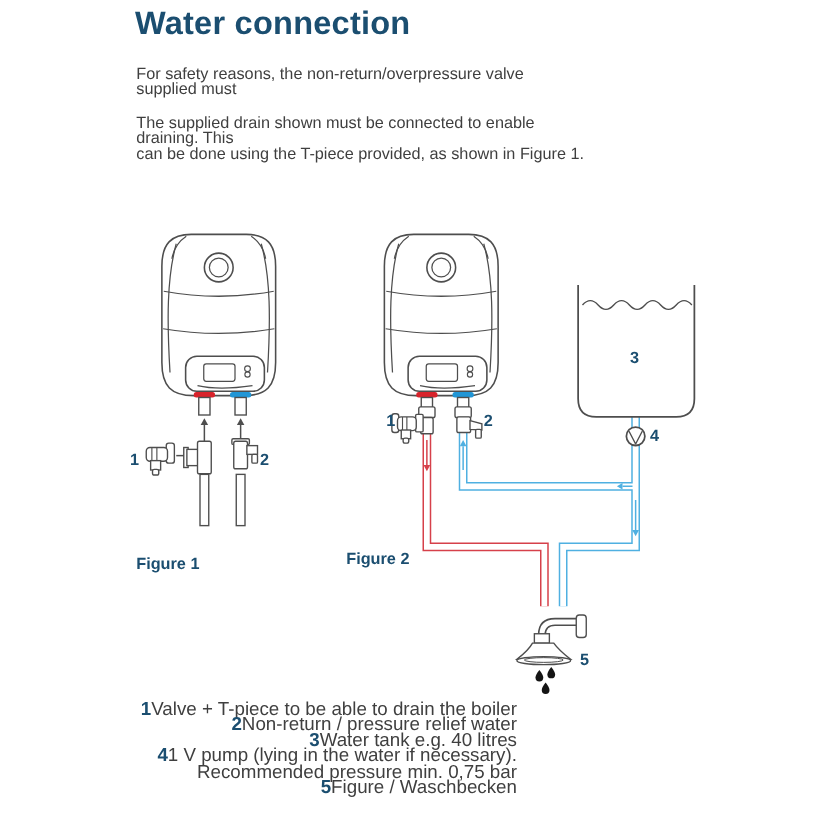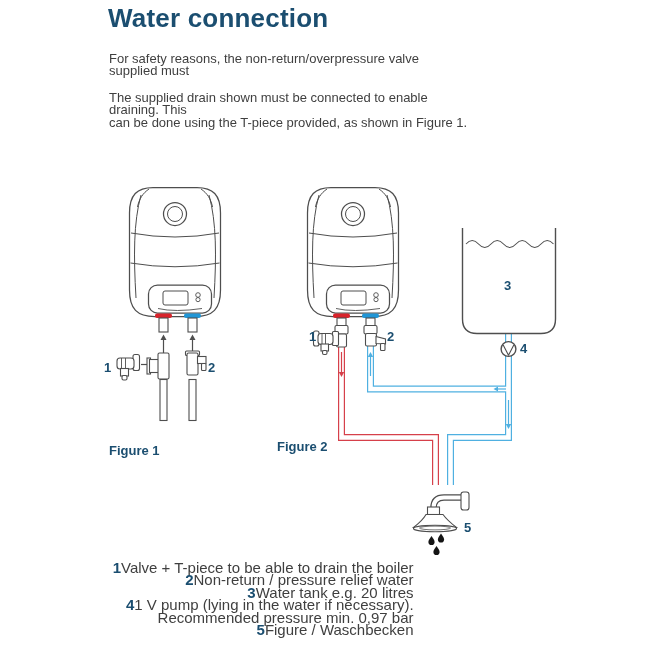--- a/index.html
+++ b/index.html
@@ -193,25 +193,25 @@
   <span class="caption" style="left:277px;top:439px">Figure 2</span>
 
   <div class="legend">
     <div class="lrow">
       <span class="lnum">1</span><span class="ltext">Valve + T-piece to be able to drain the boiler</span>
     </div>
     <div class="lrow">
       <span class="lnum">2</span><span class="ltext">Non-return / pressure relief water</span>
     </div>
     <div class="lrow">
-      <span class="lnum">3</span><span class="ltext">Water tank e.g. 20 litres</span>
+      <span class="lnum">3</span><span class="ltext">Water tank e.g. 40 litres</span>
     </div>
     <div class="lrow">
       <span class="lnum">4</span><span class="ltext">1 V pump (lying in the water if necessary).</span>
     </div>
     <div class="lrow">
-      <span class="lnum"></span><span class="ltext" style="padding-left:2px">Recommended pressure min. 0,97 bar</span>
+      <span class="lnum"></span><span class="ltext" style="padding-left:2px">Recommended pressure min. 0,75 bar</span>
     </div>
     <div class="lrow">
       <span class="lnum">5</span><span class="ltext">Figure / Waschbecken</span>
     </div>
   </div>
 </div>
 
 </body></html>

